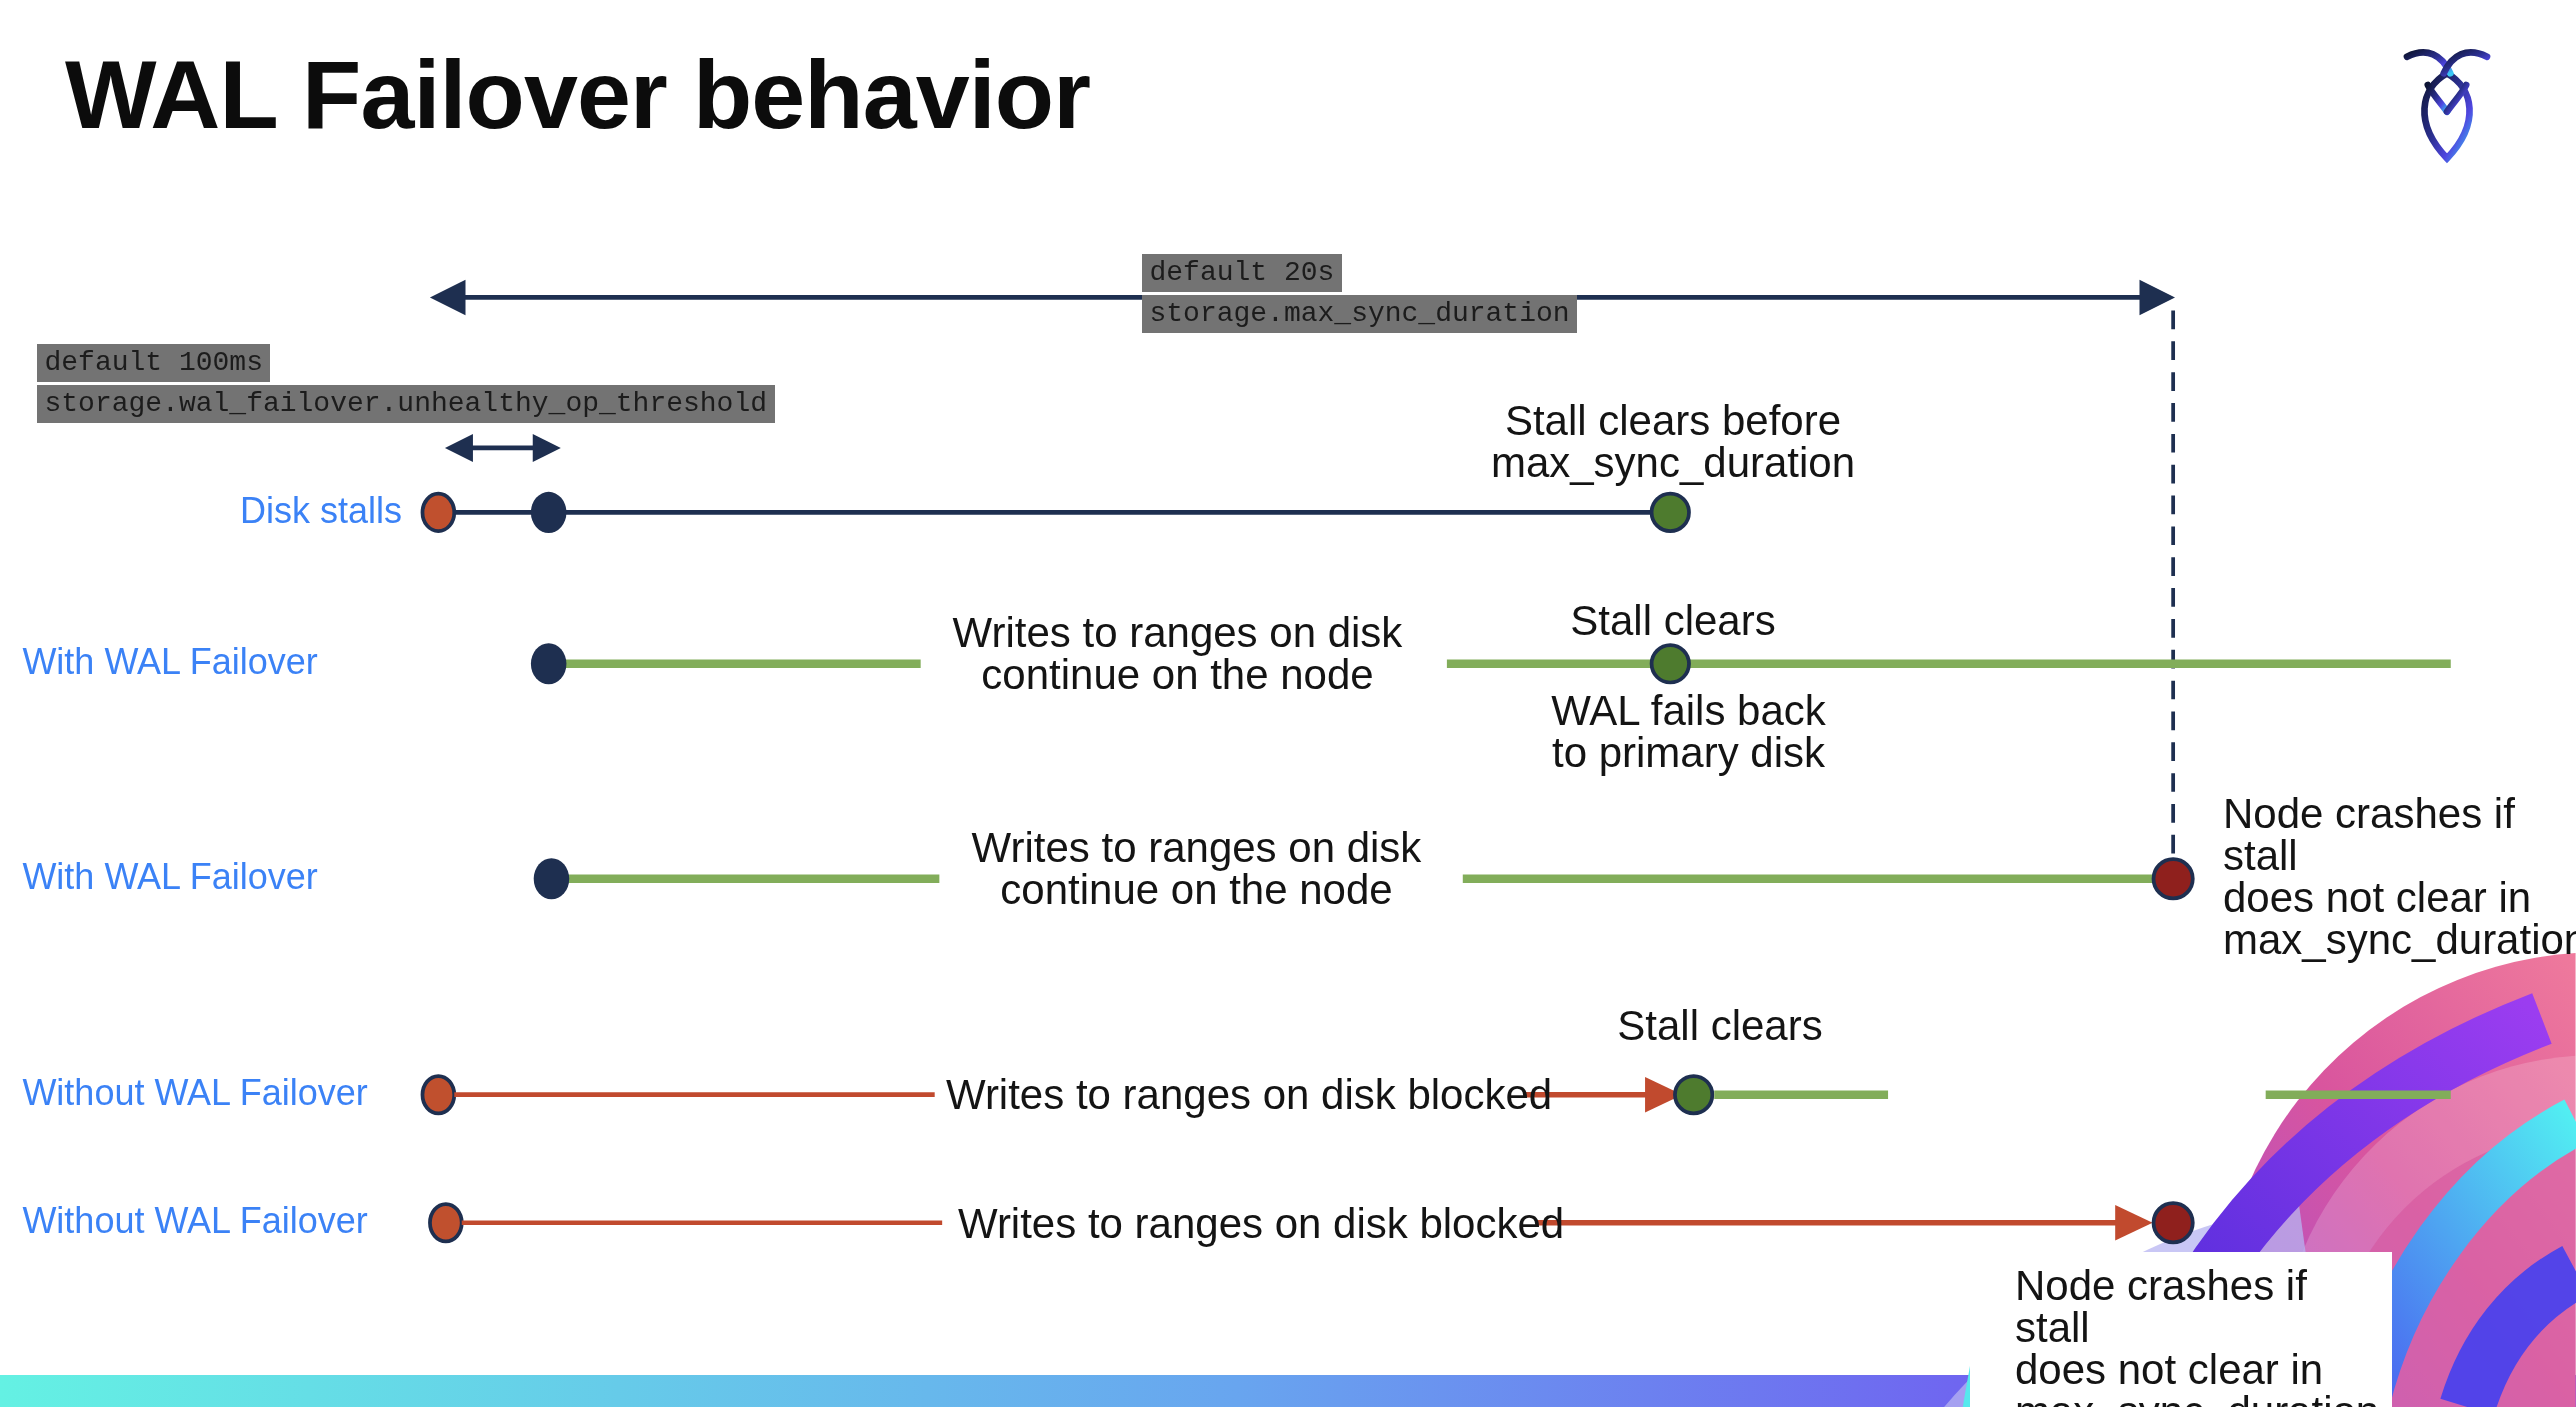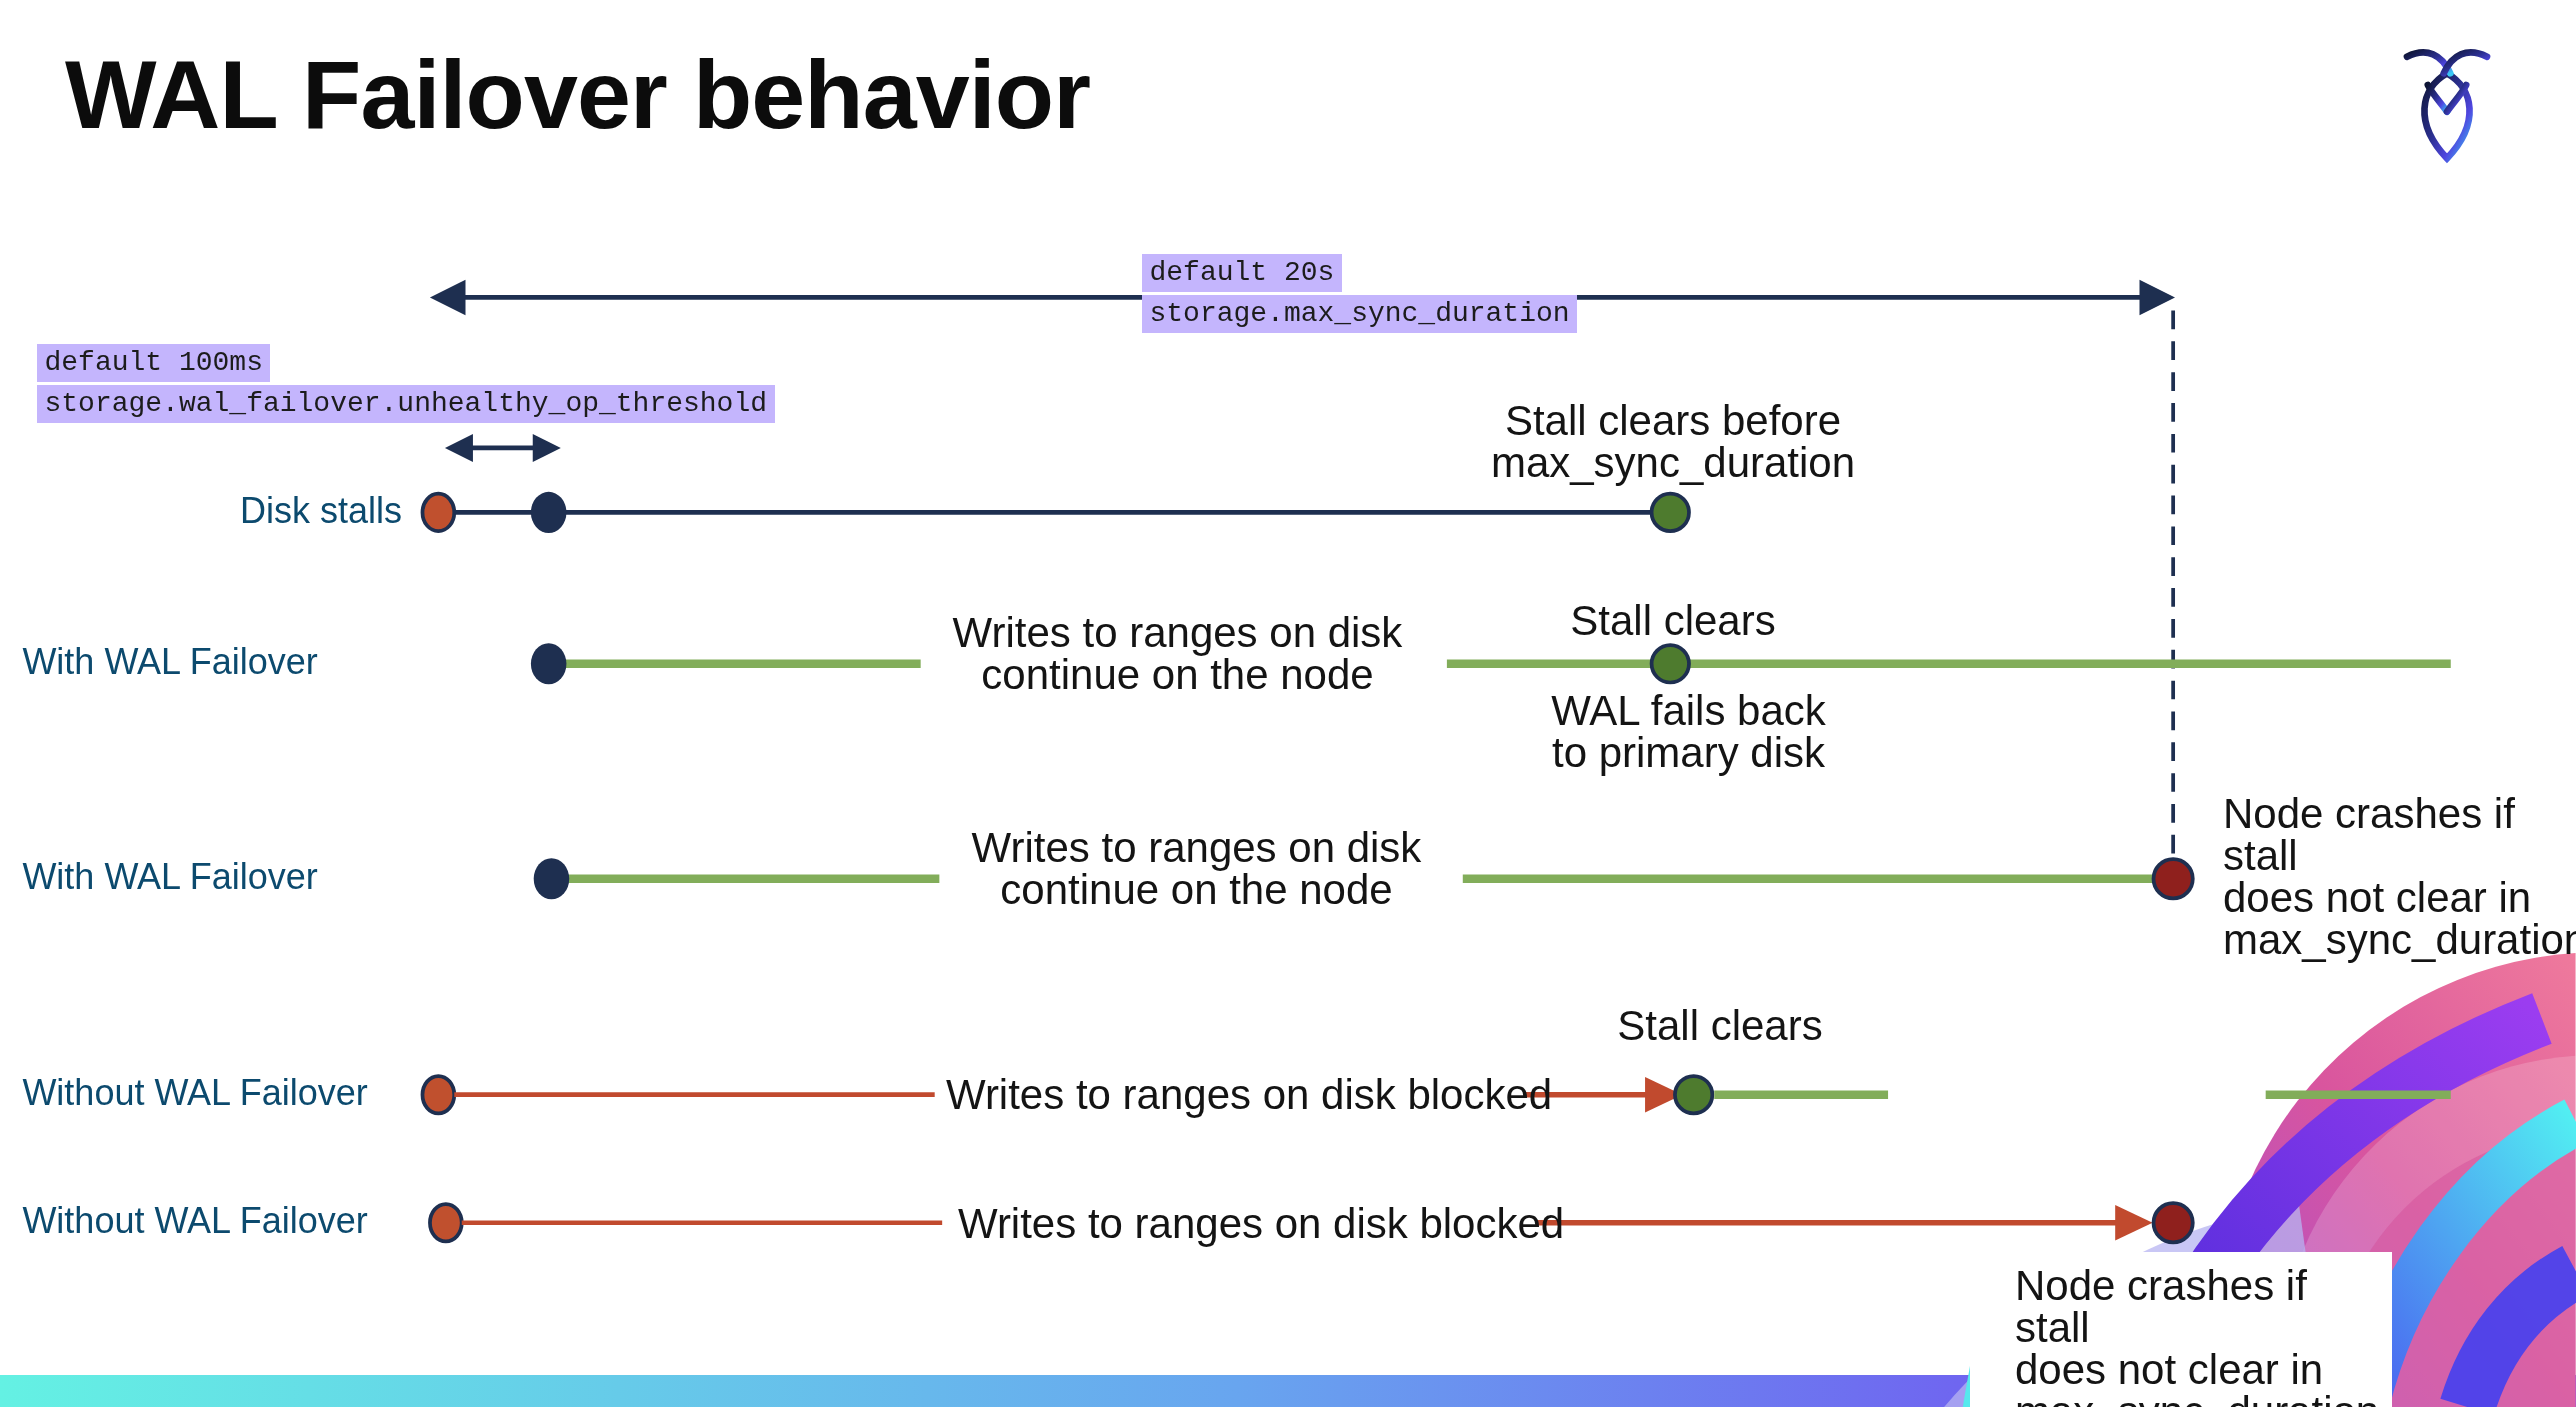--- a/index.html
+++ b/index.html
@@ -8,22 +8,22 @@
     font-family:"Liberation Sans", sans-serif;color:#161616;
   }
   .title{
     position:absolute;left:65px;top:39px;font-size:97px;font-weight:800;
     letter-spacing:-0.9px;color:#0c0c0c;
   }
   .code{
     position:absolute;font-family:"Liberation Mono","DejaVu Sans Mono",monospace;
     font-size:28px;line-height:32px;color:#1c1c1c;
   }
-  .code span{background:#c4b5fd;padding:2.8px 7.5px;display:table;margin-bottom:3.7px;white-space:pre;}
-  .rlabel{position:absolute;font-size:36px;color:#0c4a6e;white-space:nowrap;}
+  .code span{background:#737373;padding:2.8px 7.5px;display:table;margin-bottom:3.7px;white-space:pre;}
+  .rlabel{position:absolute;font-size:36px;color:#3b82f6;white-space:nowrap;}
   .rlabel.right{text-align:right;}
   .ann{position:absolute;font-size:42px;line-height:42px;color:#141414;white-space:pre-line;}
   .center{text-align:center;}
   .diagram,.art{position:absolute;left:0;top:0;}
   .bar{
     position:absolute;left:0;top:1375px;width:2576px;height:33px;
     background:linear-gradient(90deg,#64f1e3 0%,#68a5ef 48%,#6f66f0 76%,#7e4df2 100%);
   }
   .whitebox{position:absolute;left:1970px;top:1252px;width:422px;height:155px;background:#ffffff;}
   .whitebox .ann{position:static;padding:13px 0 0 45px;}

